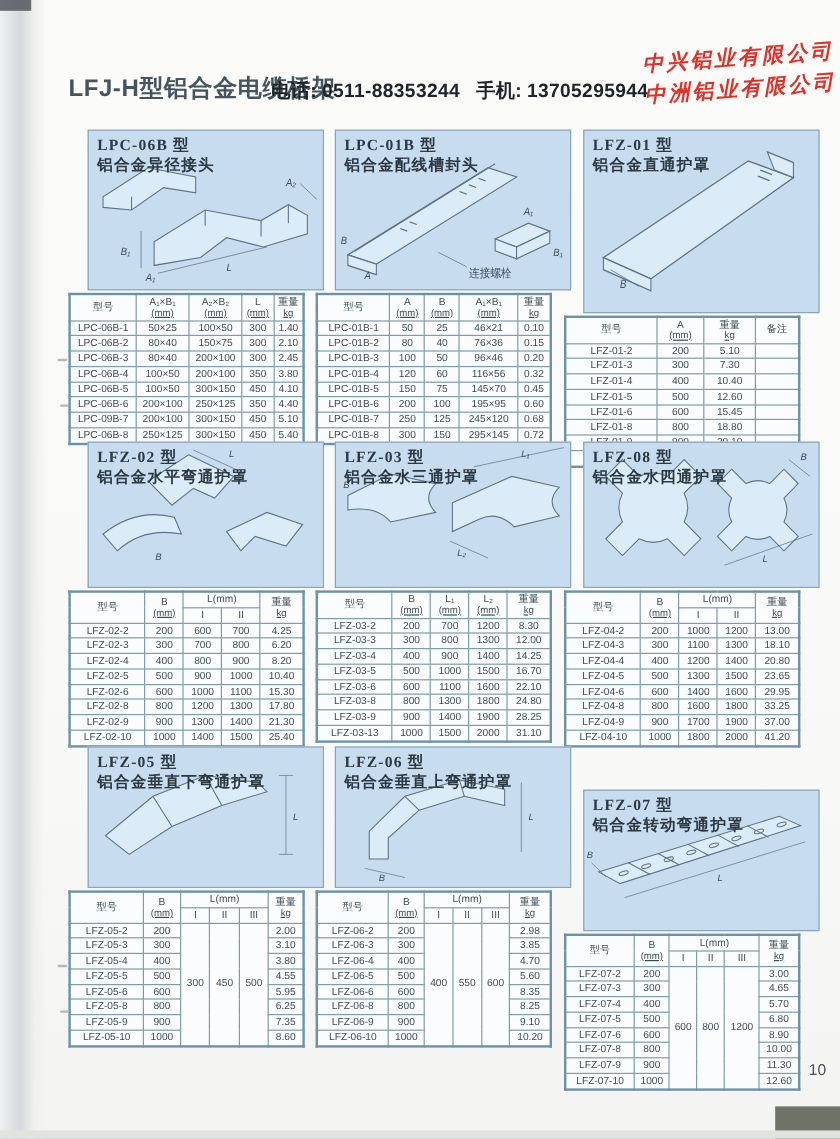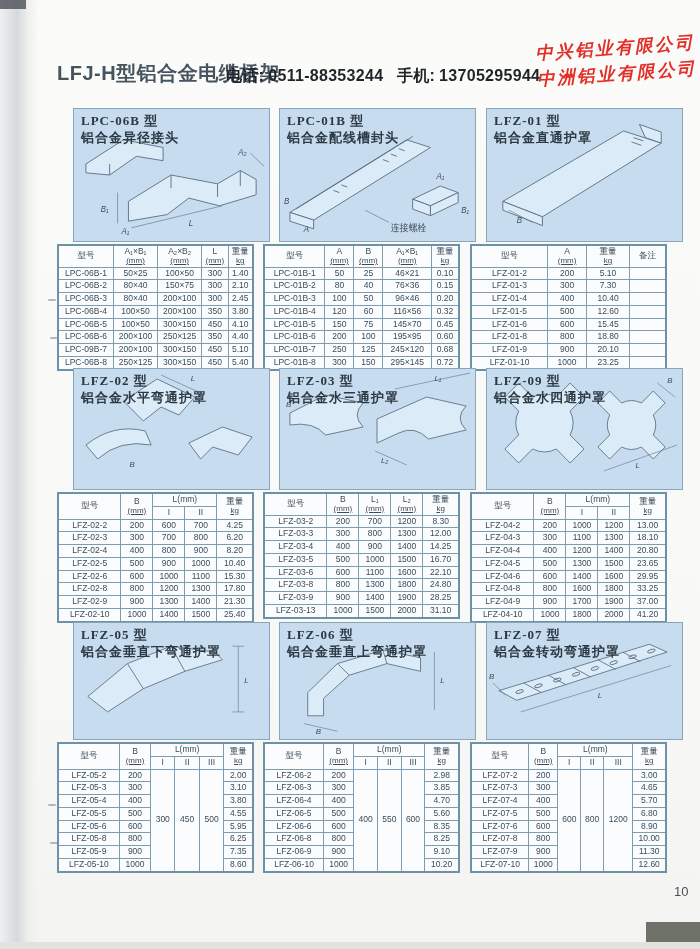--- a/index.html
+++ b/index.html
@@ -237,21 +237,21 @@
             <td>300</td>
             <td>150</td>
             <td>295×145</td>
             <td>0.72</td>
           </tr>
         </tbody>
       </table>
   </section>
 
   <section class="panel" style="left:470px;top:108px">
-    <div class="diagram" style="height:134px">
+    <div class="diagram" style="height:153px">
       <div class="ptitle">
         <div>LFZ-01 型</div>
         <div>铝合金直通护罩</div>
       </div>
       <svg viewBox="0 0 197 120" preserveAspectRatio="none">
         <path class="face" d="M16,84 L138,20 L176,31 L56,98 Z"></path>
         <path class="face" d="M16,84 L56,98 L56,106 L16,92 Z"></path>
         <path class="face" d="M154,14 L176,21 L176,31 L160,26 Z"></path>
         <path d="M148,26 L158,29 M146,30 L156,33"></path>
         <path class="dim" d="M22,92 L46,103"></path>
@@ -491,21 +491,21 @@
             <td>2000</td>
             <td>31.10</td>
           </tr>
         </tbody>
       </table>
   </section>
 
   <section class="panel" style="left:470px;top:368px">
     <div class="diagram" style="height:122px">
       <div class="ptitle">
-        <div>LFZ-09 型</div>
+        <div>LFZ-08 型</div>
         <div>铝合金水四通护罩</div>
       </div>
       <svg viewBox="0 0 197 120" preserveAspectRatio="none">
         <path class="face" d="M32,14 L46,28 Q58,22 70,28 L84,14 L98,28 L84,42 Q90,54 84,66 L98,80 L84,94 L70,80 Q58,86 46,80 L32,94 L18,80 L32,66 Q26,54 32,42 L18,28 Z"></path>
         <path class="face" d="M124,22 L136,34 Q146,29 156,34 L168,22 L180,34 L168,46 Q173,56 168,66 L180,78 L168,90 L156,78 Q146,83 136,78 L124,90 L112,78 L124,66 Q119,56 124,46 L112,34 Z"></path>
         <path class="dim" d="M172,14 L190,28 M118,102 L192,76"></path>
         <text x="182" y="14">B</text>
         <text x="150" y="99">L</text>
       </svg>
     </div>
@@ -727,21 +727,21 @@
           </tr>
           <tr>
             <td>LFZ-06-10</td>
             <td>1000</td>
             <td>10.20</td>
           </tr>
         </tbody>
       </table>
   </section>
 
-  <section class="panel" style="left:470px;top:622px">
+  <section class="panel" style="left:470px;top:658px">
     <div class="diagram" style="height:118px">
       <div class="ptitle">
         <div>LFZ-07 型</div>
         <div>铝合金转动弯通护罩</div>
       </div>
       <svg viewBox="0 0 197 120" preserveAspectRatio="none">
         <path class="face" d="M12,70 L164,22 L182,30 L30,80 Z"></path>
         <path d="M37,62 L55,72 M62,54 L80,64 M87,46 L105,56 M112,38 L130,48 M137,30 L155,40"></path>
         <ellipse cx="33" cy="71" rx="4" ry="1.6" transform="rotate(-17 33 71)"></ellipse>
         <ellipse cx="52" cy="65" rx="4" ry="1.6" transform="rotate(-17 52 65)"></ellipse>

